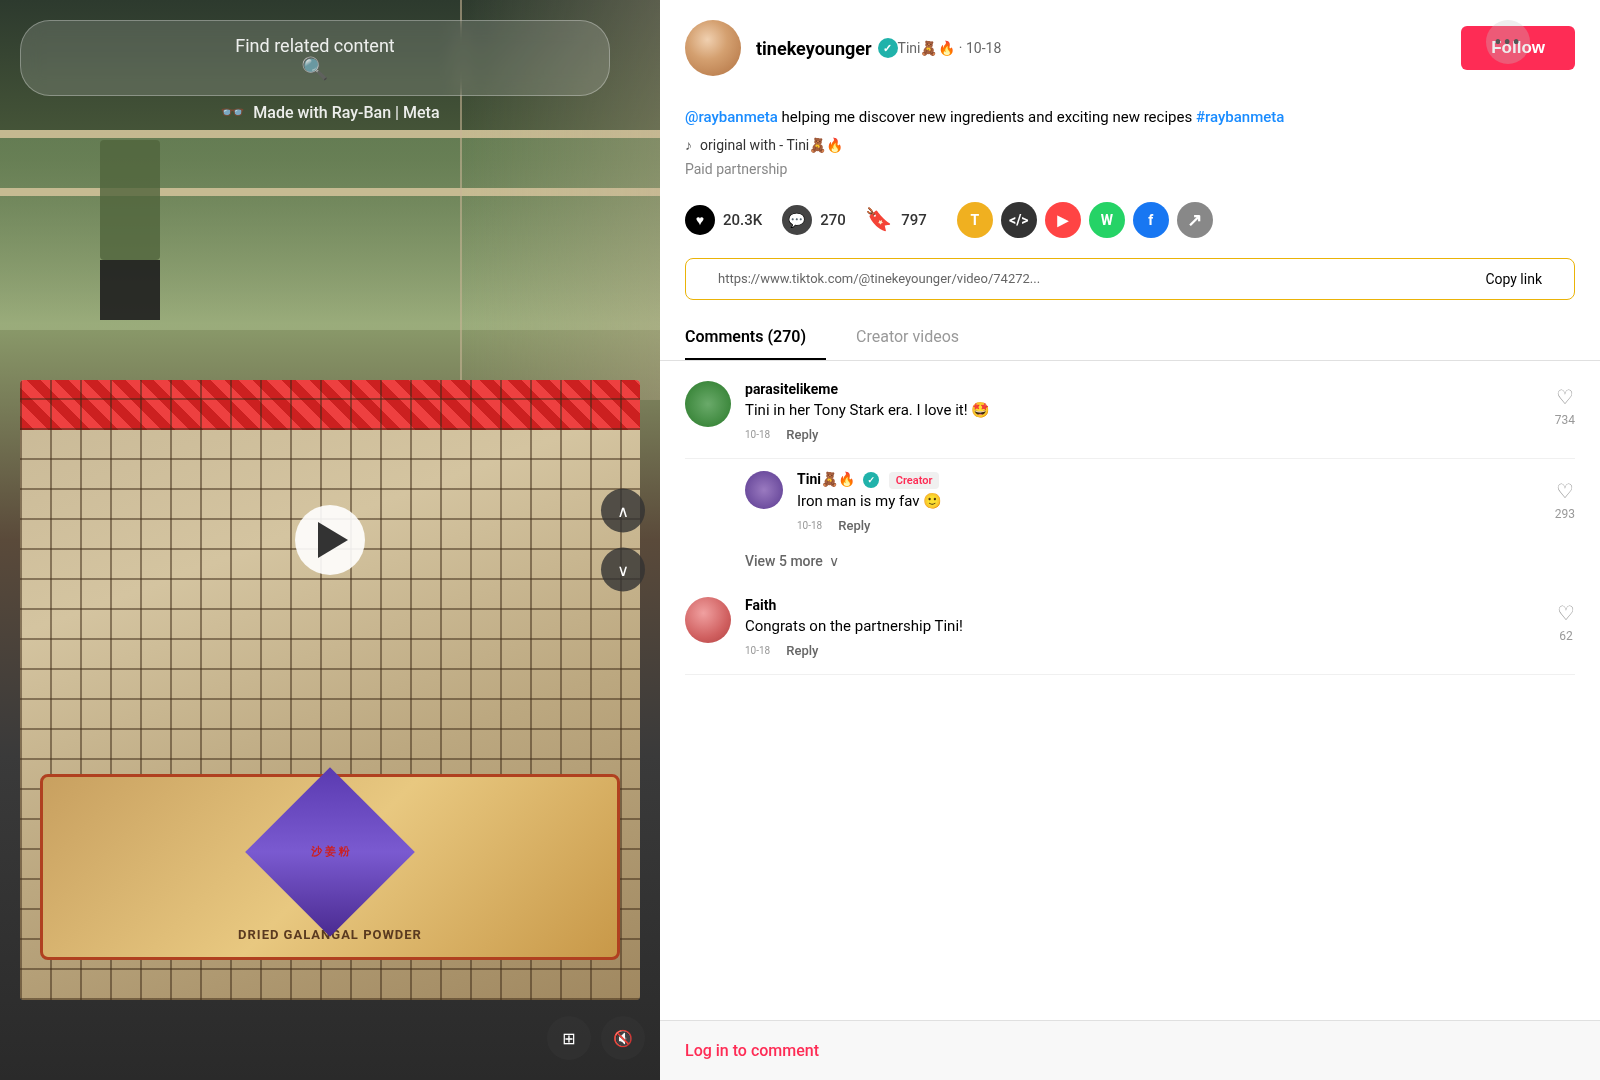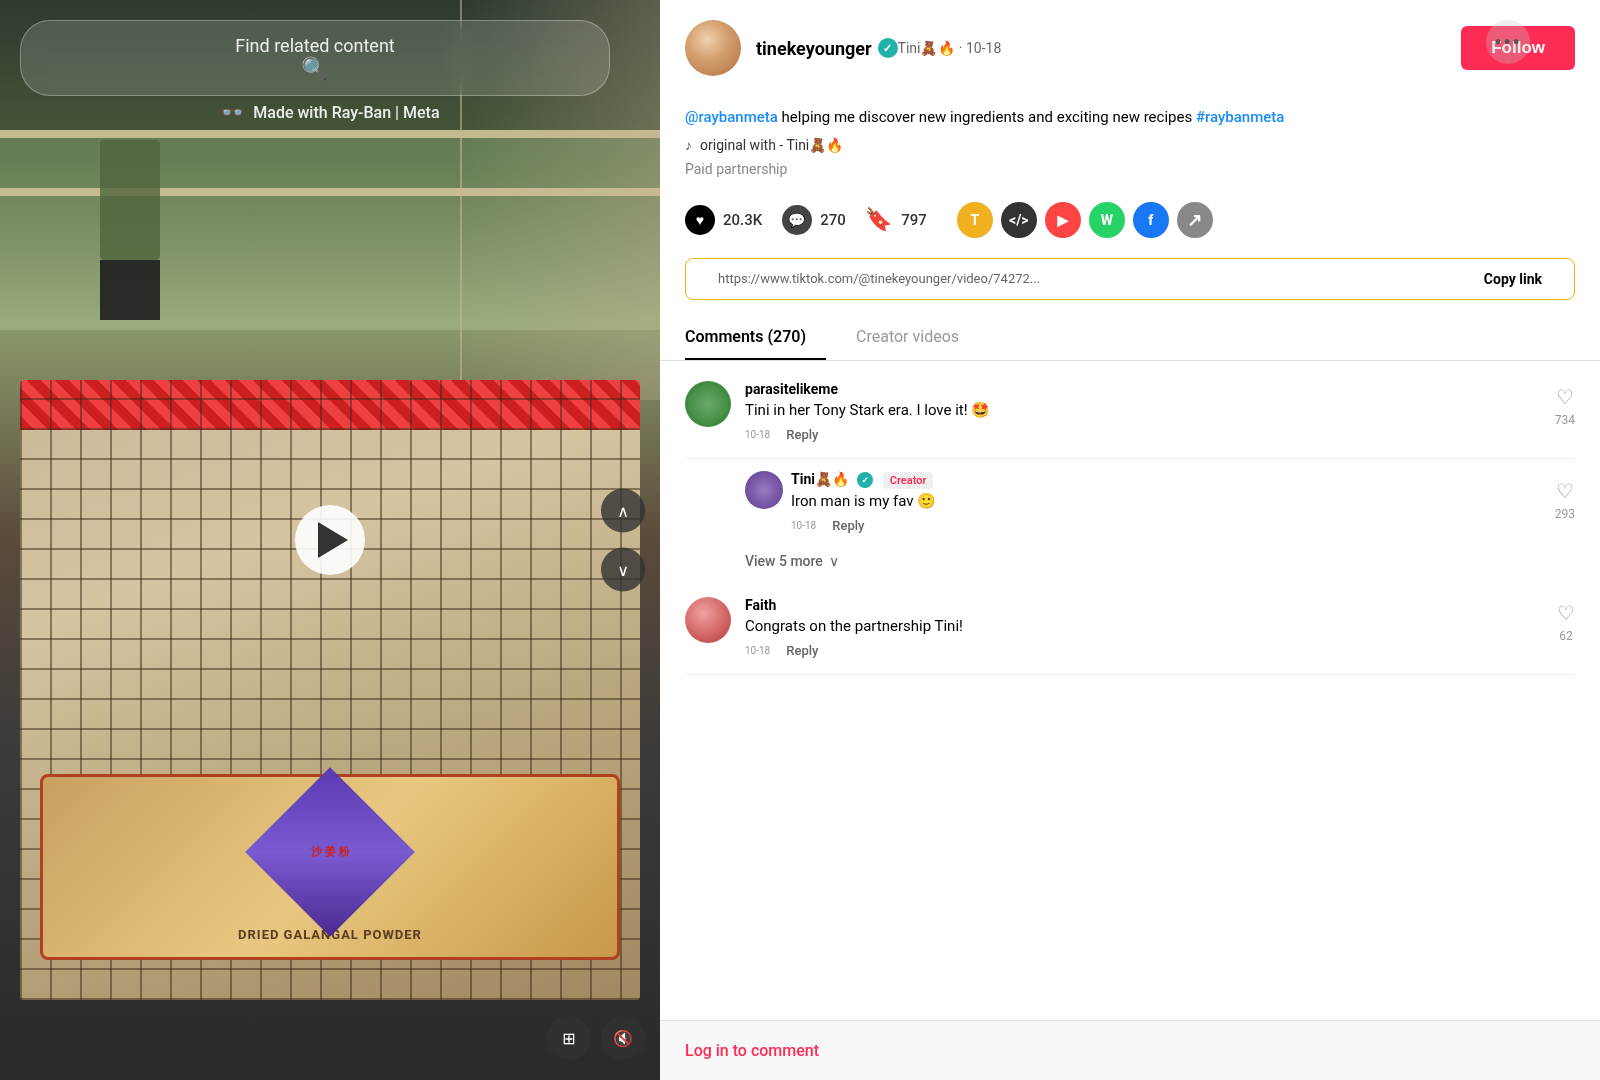--- a/index.html
+++ b/index.html
@@ -456,21 +456,21 @@
       font-size: 13px;
       color: #666;
       overflow: hidden;
       text-overflow: ellipsis;
       white-space: nowrap;
       max-width: 400px;
     }
 
     .copy-link-btn {
       font-size: 14px;
-      font-weight: 700;
+      font-weight: 400;
       color: #000;
       cursor: pointer;
       white-space: nowrap;
       margin-left: 10px;
     }
 
     
     .tabs-row {
       display: flex;
       border-bottom: 1px solid #e0e0e0;
@@ -596,21 +596,21 @@
     .like-count {
       font-size: 12px;
       color: #999;
     }
 
     
     .nested-comment {
       margin-left: 60px;
       padding: 12px 0;
       display: flex;
-      gap: 8px;
+      gap: 14px;
       position: relative;
     }
 
     .nested-avatar {
       width: 38px;
       height: 38px;
       border-radius: 50%;
       flex-shrink: 0;
     }
 

